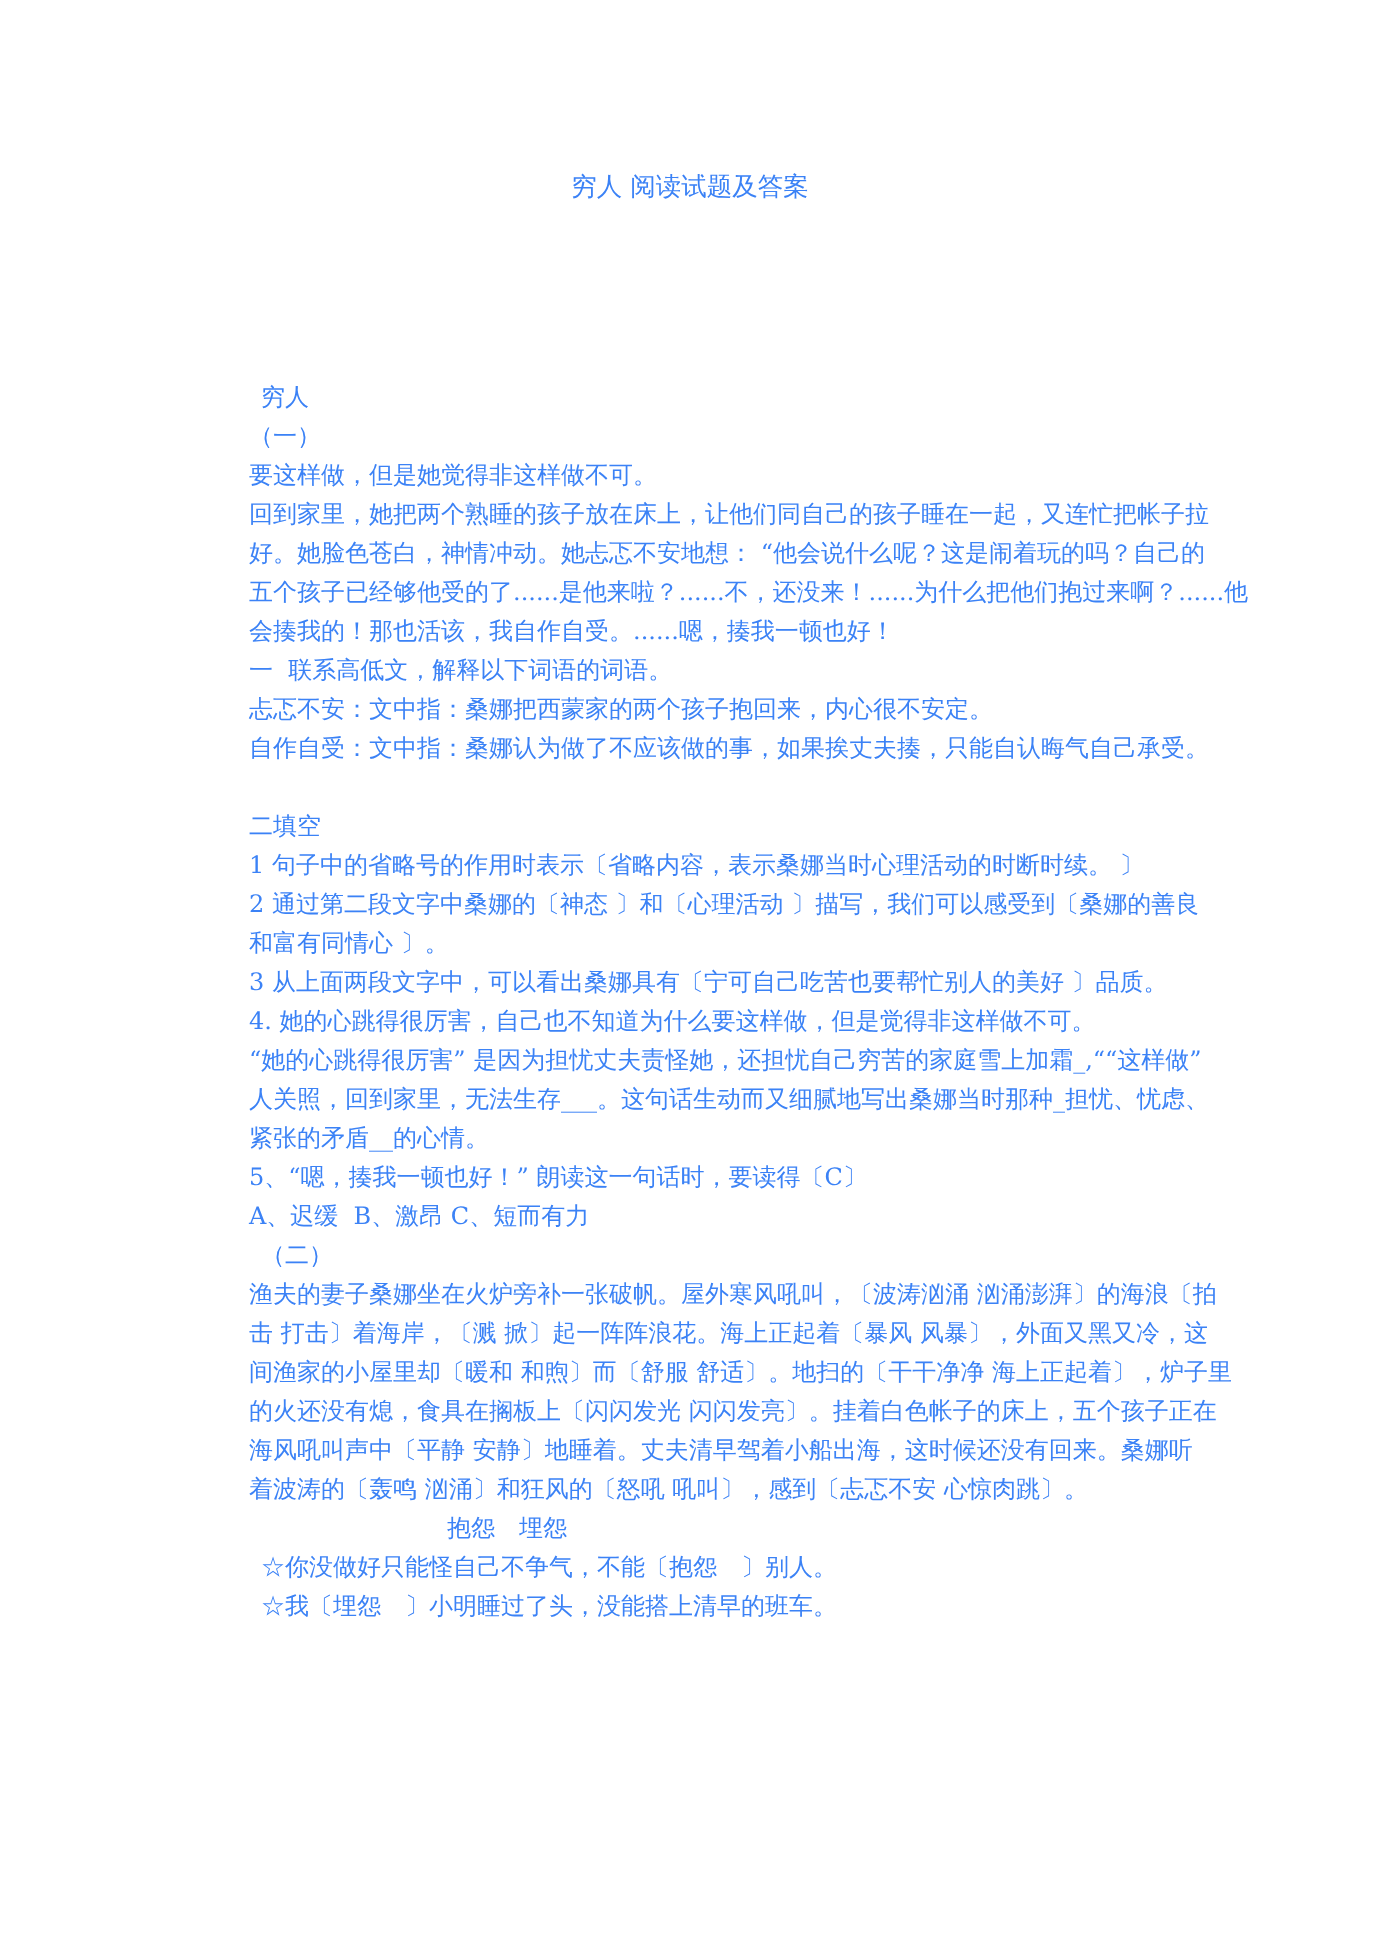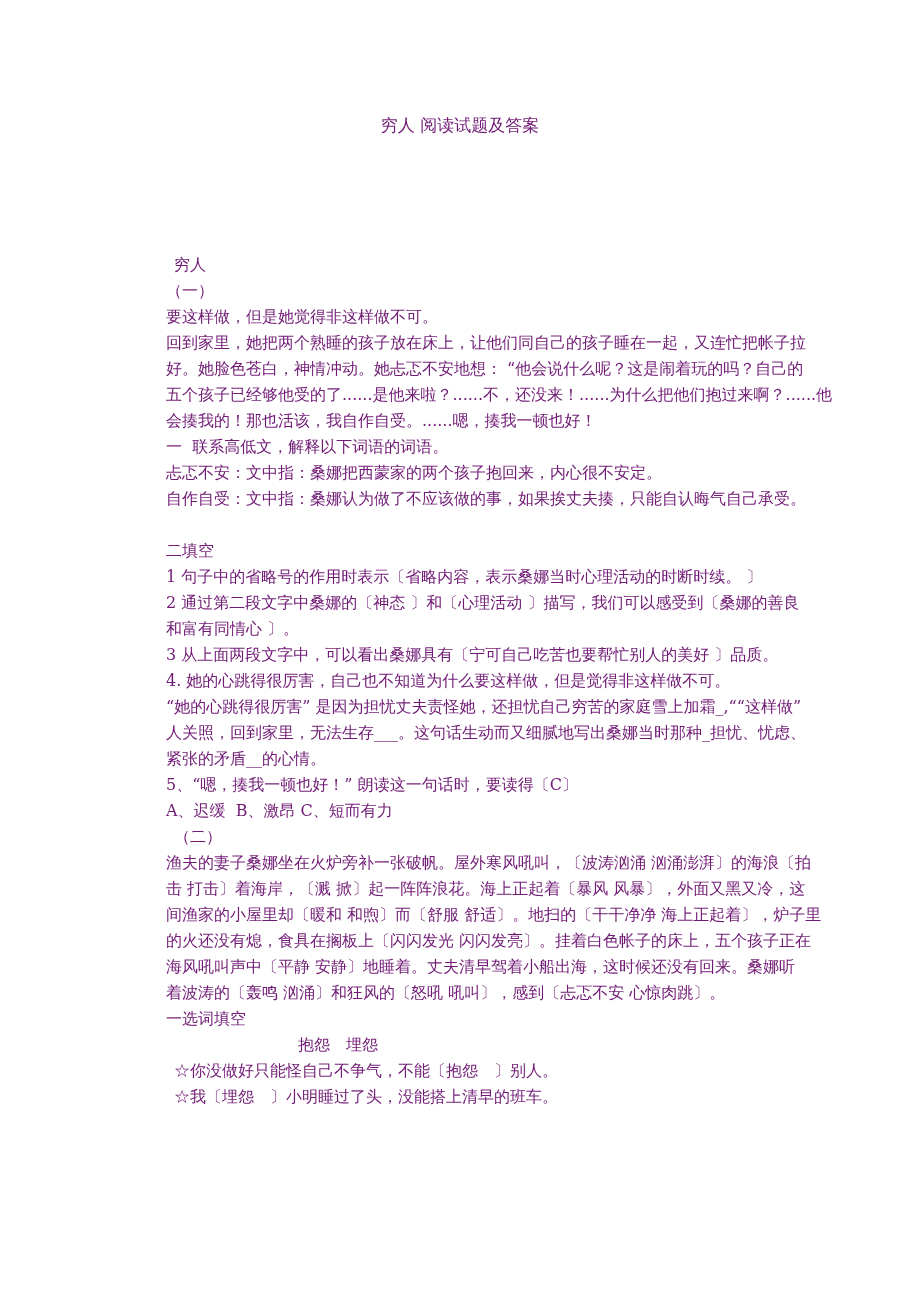--- a/index.html
+++ b/index.html
@@ -7,21 +7,21 @@
     padding: 0;
     background: #ffffff;
   }
   .page {
     position: relative;
     width: 920px;
     height: 1302px;
     background: #ffffff;
     overflow: hidden;
     font-family: "DejaVu Serif", "Liberation Serif", serif;
-    color: #701a75;
+    color: #3b82f6;
   }
   .doc-title {
     margin: 0;
     padding-top: 112px;
     height: 26px;
     line-height: 26px;
     text-align: center;
     font-size: 17px;
     font-weight: normal;
     white-space: pre;
@@ -67,18 +67,17 @@
       <div class="line">紧张的矛盾__的心情。</div>
       <div class="line">5、“嗯，揍我一顿也好！” 朗读这一句话时，要读得〔C〕</div>
       <div class="line">A、迟缓  B、激昂 C、短而有力</div>
       <div class="line indent-small">（二）</div>
       <div class="line">渔夫的妻子桑娜坐在火炉旁补一张破帆。屋外寒风吼叫，〔波涛汹涌 汹涌澎湃〕的海浪〔拍</div>
       <div class="line">击 打击〕着海岸，〔溅 掀〕起一阵阵浪花。海上正起着〔暴风 风暴〕，外面又黑又冷，这</div>
       <div class="line">间渔家的小屋里却〔暖和 和煦〕而〔舒服 舒适〕。地扫的〔干干净净 海上正起着〕，炉子里</div>
       <div class="line">的火还没有熄，食具在搁板上〔闪闪发光 闪闪发亮〕。挂着白色帐子的床上，五个孩子正在</div>
       <div class="line">海风吼叫声中〔平静 安静〕地睡着。丈夫清早驾着小船出海，这时候还没有回来。桑娜听</div>
       <div class="line">着波涛的〔轰鸣 汹涌〕和狂风的〔怒吼 吼叫〕，感到〔忐忑不安 心惊肉跳〕。</div>
-      <div class="line">一选词填空</div>
       <div class="line indent-tab">抱怨　埋怨</div>
       <div class="line indent-small">☆你没做好只能怪自己不争气，不能〔抱怨　〕别人。</div>
       <div class="line indent-small">☆我〔埋怨　〕小明睡过了头，没能搭上清早的班车。</div>
     </div>
 </div>
 
 </body></html>

